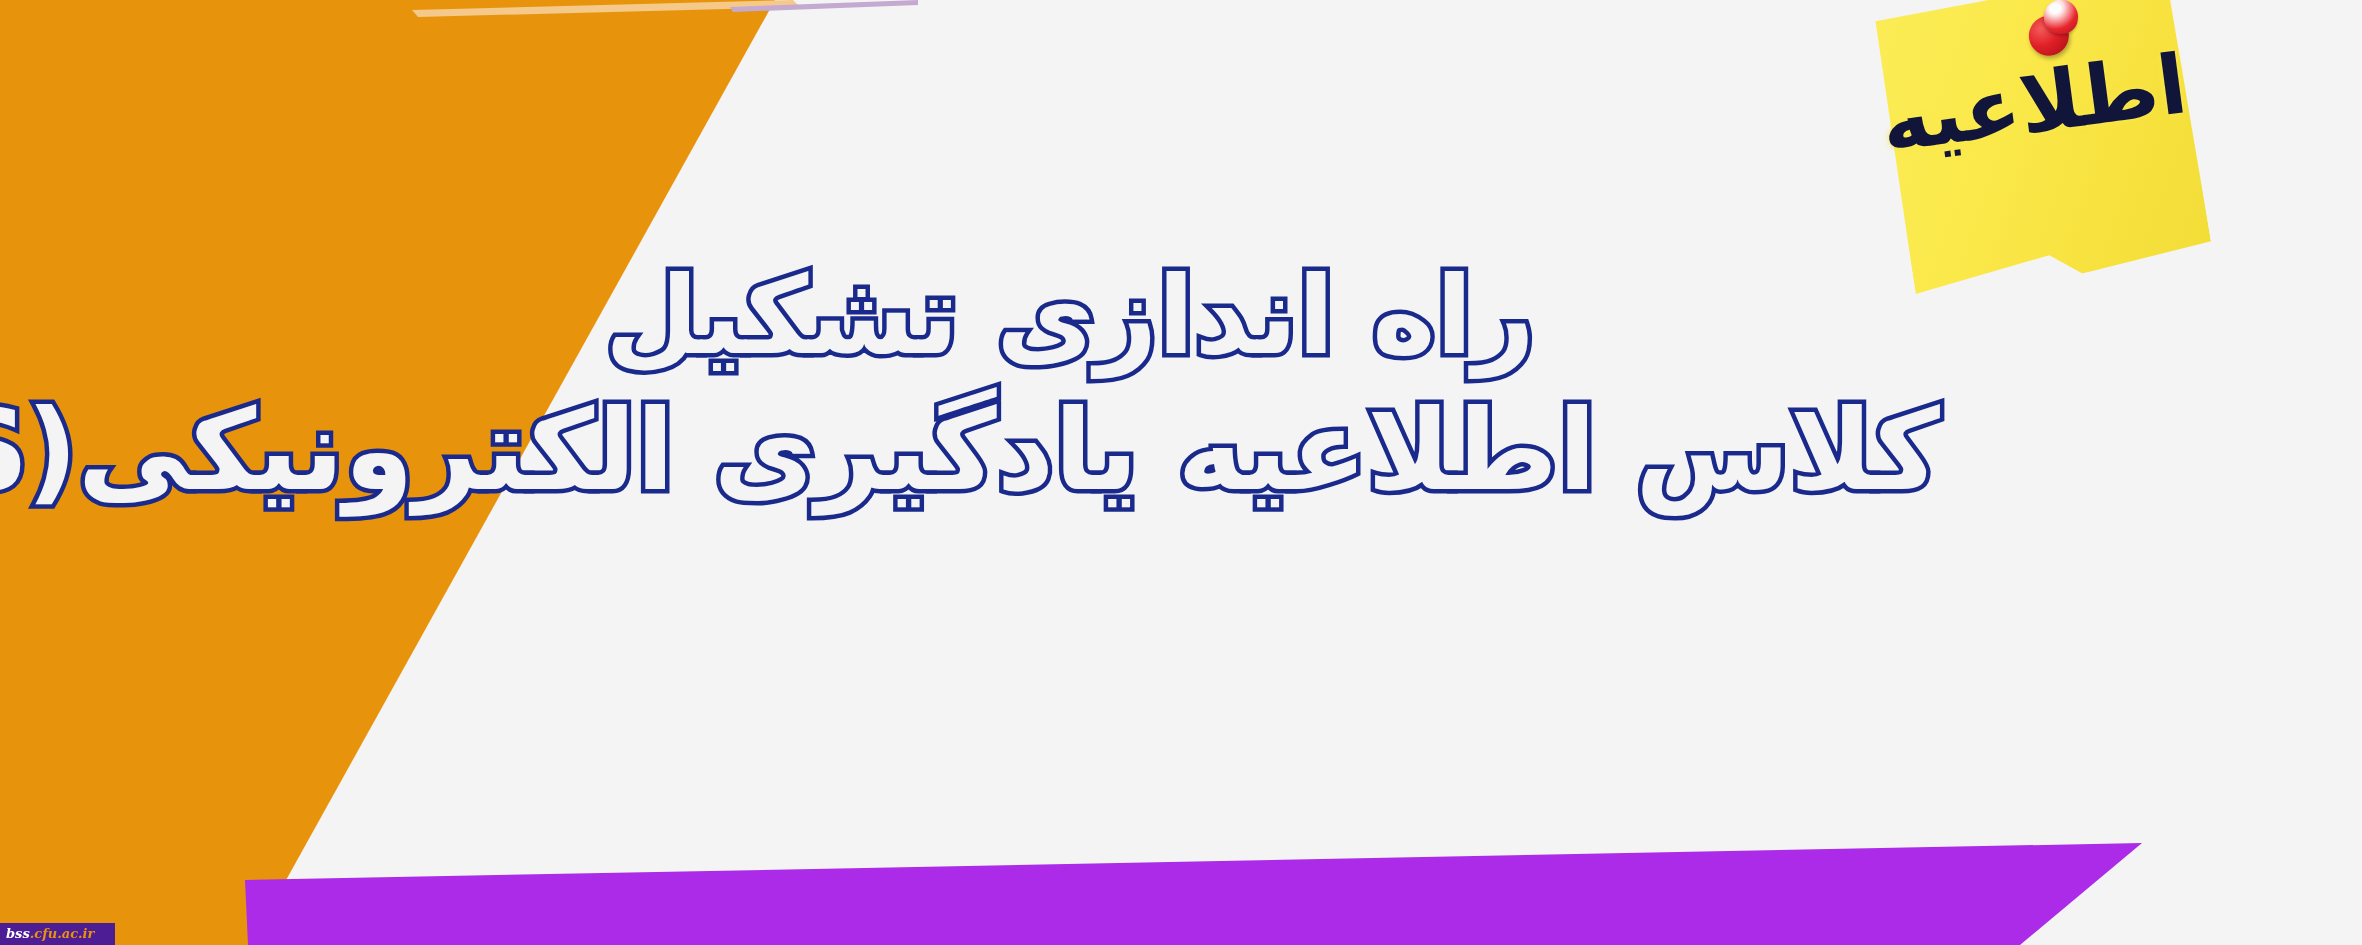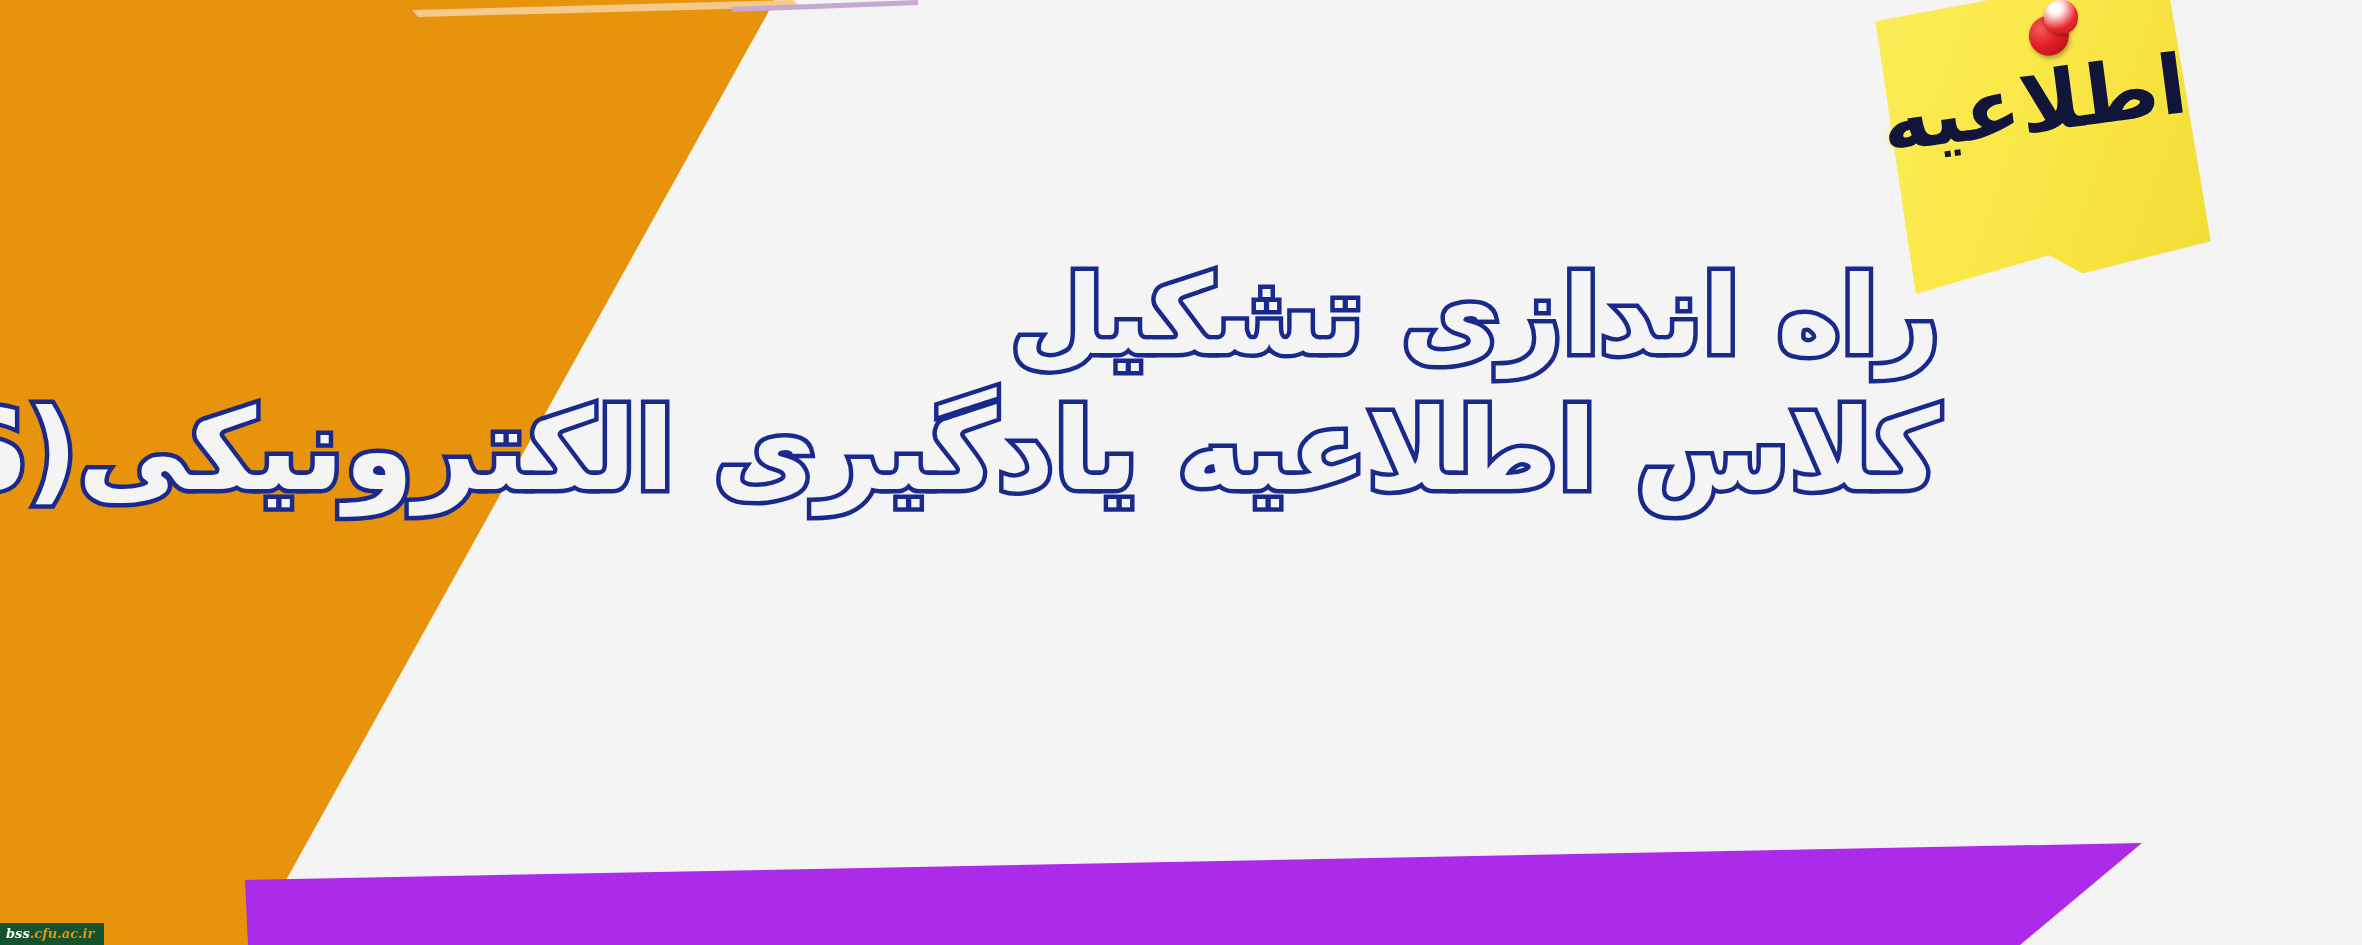--- a/index.html
+++ b/index.html
@@ -98,42 +98,43 @@
     background: #fdfdfd;
     opacity: .95;
   }
 
   
   #headline {
     position: absolute;
     left: 200px;
     top: 250px;
     width: 1740px;
+    text-align: center;
     direction: rtl;
     font-family: "DejaVu Sans", sans-serif;
     font-weight: 700;
     font-size: 108px;
     line-height: 1.22;
     color: #f4f4f4;
     -webkit-text-stroke: 9px #1a2a8c;
     paint-order: stroke fill;
     letter-spacing: -2px;
     white-space: nowrap;
   }
   #headline .line { display: block; }
   #headline .line-2 { font-size: 112px; }
   #headline .lms { direction: ltr; unicode-bidi: embed; }
 
   
   #watermark {
     position: absolute;
     left: 0;
     bottom: 0;
-    background: #14532d;
-    padding: 4px 10px 5px 6px;
+    background: #4c1d95;
+    padding: 4px 21px 5px 6px;
     direction: ltr;
     font-family: "DejaVu Serif", serif;
     font-size: 13px;
     font-weight: 700;
     font-style: italic;
     line-height: 1;
     white-space: nowrap;
   }
   #watermark .wm-a { color: #ffffff; }
   #watermark .wm-b { color: #e8930c; }

